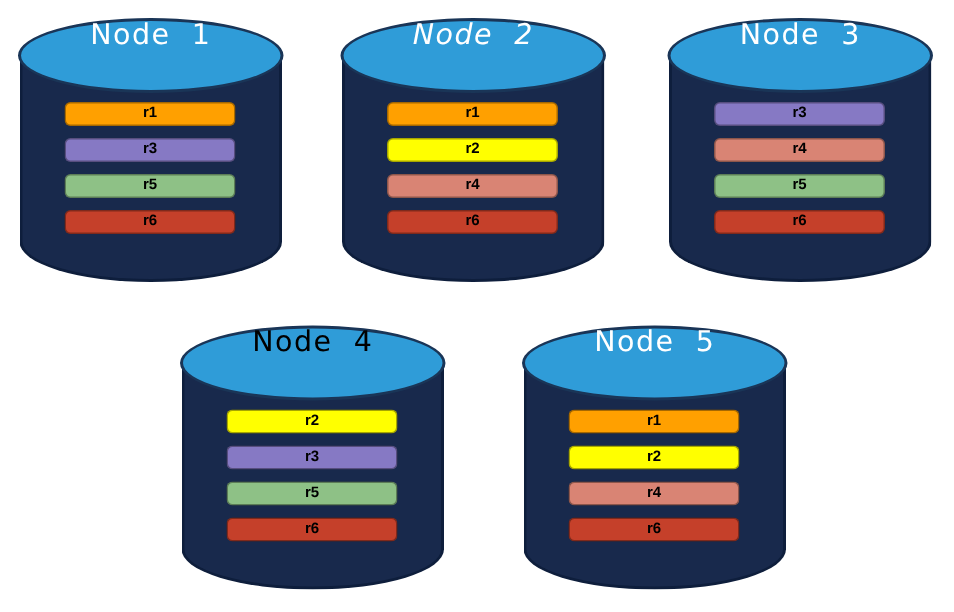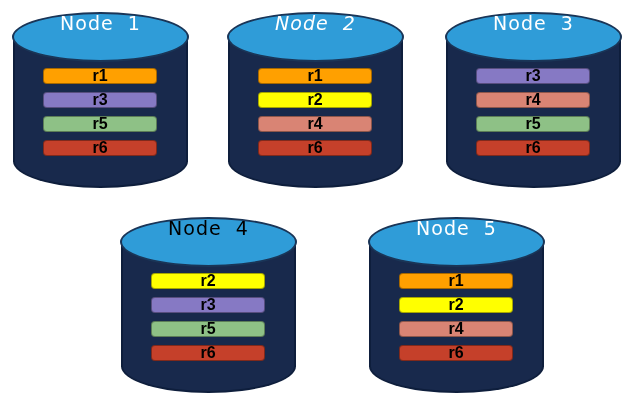--- a/index.html
+++ b/index.html
@@ -18,21 +18,21 @@
   .node {
     position: absolute;
     width: 177px;
     height: 176px;
   }
   
   .node:nth-child(1) { left: 12px;  top: 12px;  }
   .node:nth-child(2) { left: 227px; top: 12px;  }
   .node:nth-child(3) { left: 445px; top: 12px;  }
   .node:nth-child(4) { left: 120px; top: 217px; }
-  .node:nth-child(5) { left: 368px; top: 217px; }
+  .node:nth-child(5) { left: 348px; top: 217px; }
 
   .cyl-body {
     position: absolute;
     left: 1px; right: 1px;
     top: 25px; bottom: 0;
     border-style: solid;
     border-width: 0 2px 2px 2px;
     border-radius: 0 0 88px 88px / 0 0 27px 27px;
     box-sizing: border-box;
   }
@@ -67,21 +67,21 @@
     height: 16px;
     border: 1px solid rgba(0,0,0,0.35);
     border-radius: 4px;
     box-sizing: border-box;
     display: flex;
     align-items: center;
     justify-content: center;
   }
   .bar-label {
     font-family: "Liberation Sans", sans-serif;
-    font-size: 16px;
+    font-size: 10px;
     font-weight: bold;
     line-height: 1;
   }
 </style>
 </head>
 <body>
 
 <div class="canvas" id="canvas">
     <div class="node">
     <div class="cyl-body" style="background: rgb(24, 41, 76); border-color: rgb(14, 30, 60);"></div>

